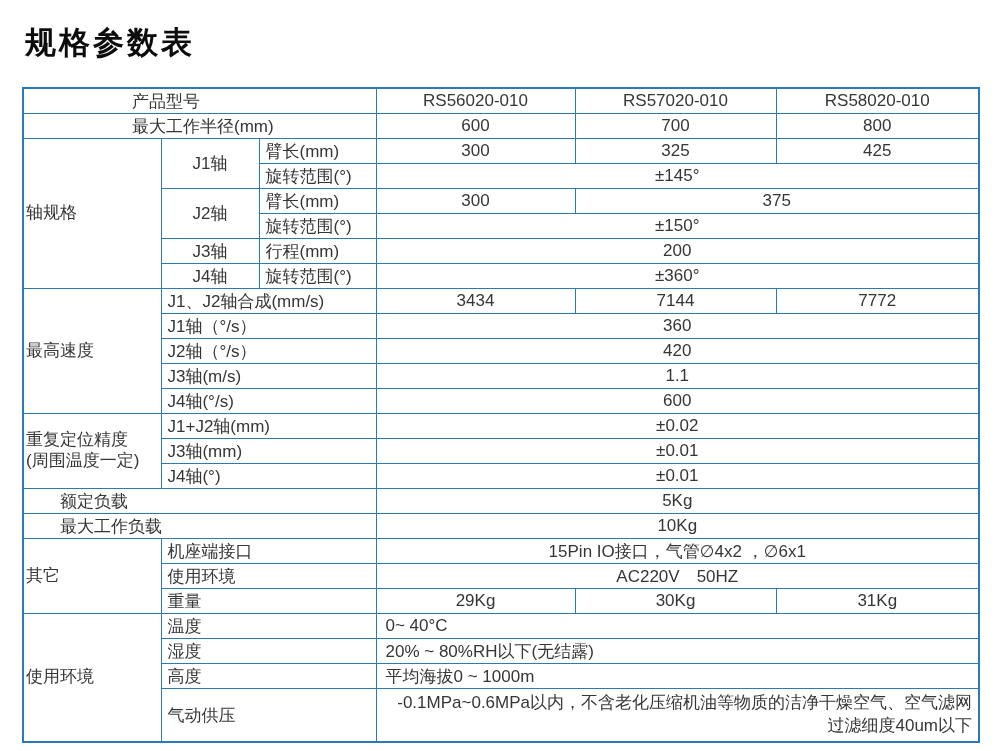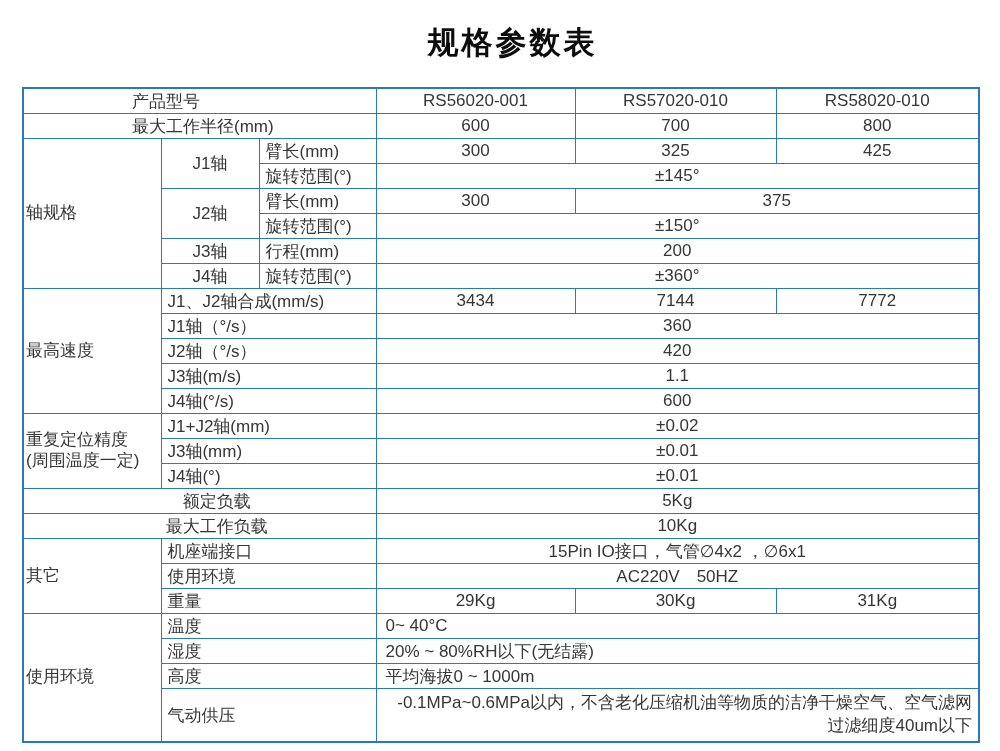--- a/index.html
+++ b/index.html
@@ -4,63 +4,63 @@
 <style>
   html,body { margin:0; padding:0; }
   body {
     width:1000px; height:751px; background:#ffffff;
     font-family:"Liberation Sans","DejaVu Sans",sans-serif;
     color:#363636;
   }
   .title {
     margin:26px 0 0 25px;
     font-size:31px; font-weight:900; color:#0c0c0c;
-    letter-spacing:3px; line-height:1.1;text-align:center;
+    letter-spacing:3px; line-height:1.1;
   }
   table.spec {
     margin:27px 0 0 22px;
     border-collapse:collapse; table-layout:fixed;
     width:956px;
     border:2px solid #2979BD;
   }
   td {
     border:1px solid #2979BD;
     font-size:17px; color:#363636;
     height:24px; padding:0 2px;
     vertical-align:middle;
     overflow:hidden;
   }
   tr.tall td { height:50px; }
   .sec   { text-align:left; white-space:pre-line; line-height:1.22; }
   .lbl   { text-align:left; padding-left:6px;margin-top:46px; }
   .val   { text-align:center; }
   .vleft { text-align:left; padding-left:9px; }
   .indent73 { text-align:left; padding-left:108px; }
-  .indent40 { text-align:center; padding-left:36px; }
+  .indent40 { text-align:left; padding-left:36px; }
   .wrap2 { line-height:1.35; padding-top:1px; padding-bottom:1px; padding-right:6px;text-align:right; }
 </style>
 </head>
 <body>
 
 <h1 class="title">规格参数表</h1>
 
 <table class="spec">
   <colgroup>
     <col style="width:138px">
       <col style="width:98px">
       <col style="width:117px">
     <col style="width:199px">
       <col style="width:201px">
       <col style="width:203px">
   </colgroup>
 
   <tbody>
       <tr>
     <td colspan="3" class="indent73">产品型号</td>
-    <td class="val">RS56020-001</td>
+    <td class="val">RS56020-010</td>
     <td class="val">RS57020-010</td>
     <td class="val">RS58020-010</td>
   </tr>
 
   <tr>
     <td colspan="3" class="indent73">最大工作半径(mm)</td>
     <td class="val">600</td>
     <td class="val">700</td>
     <td class="val">800</td>
   </tr>

